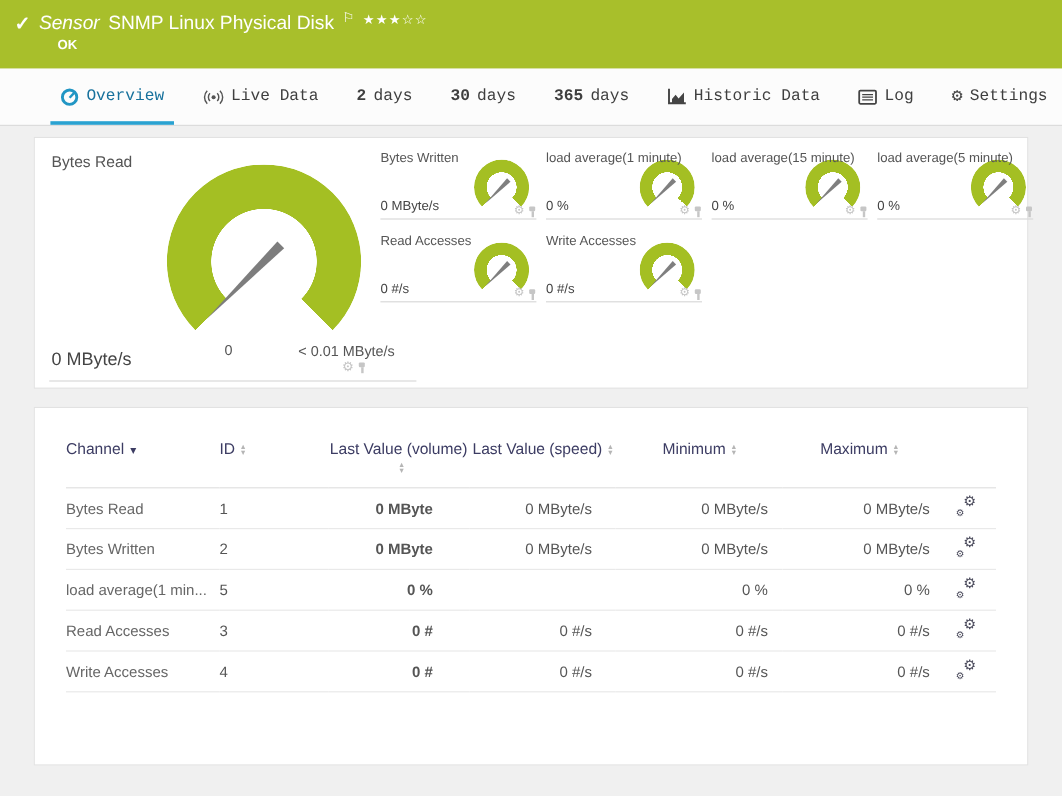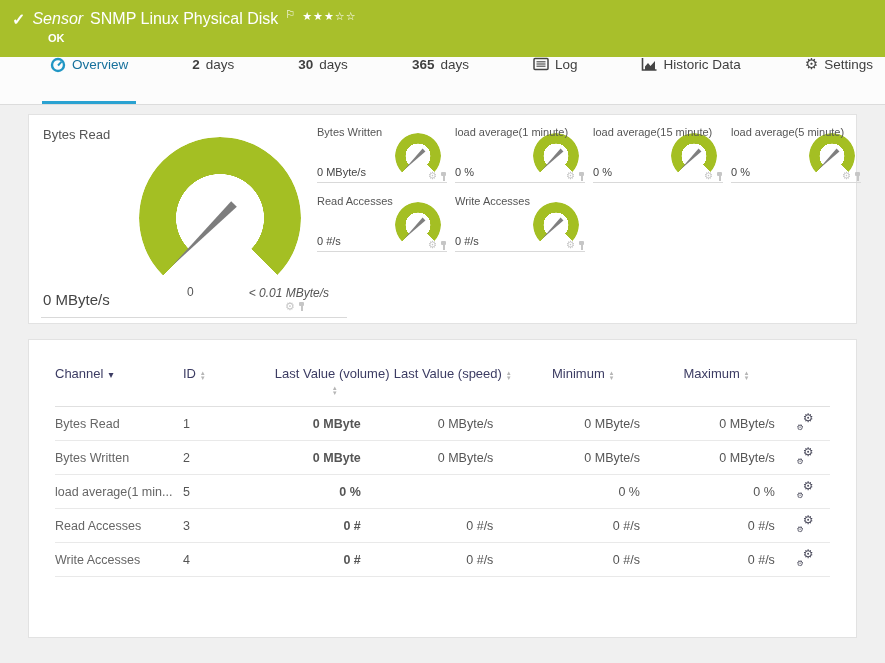--- a/index.html
+++ b/index.html
@@ -18,22 +18,22 @@
   .hdr-kind { font-style:italic; font-size:16px; }
   .hdr-title { font-size:16px; }
   .hdr-flag { font-size:11px; position:relative; top:-6px; }
   .hdr-stars { font-size:11px; letter-spacing:1px; position:relative; top:-4px; }
   .hdr-status { position:absolute; left:48px; top:32px; font-size:11px; font-weight:bold; }
 
   
   .tabbar { height:48px; background:#fcfcfc; border-bottom:1px solid #dcdcdc;
             display:flex; justify-content:space-between; align-items:stretch;
             padding:0 8px 0 46px; }
-  .tab { position:relative; display:flex; gap:6px;
-         font-size:13.5px; color:#3f3f3f; padding:0 4px; cursor:pointer; white-space:nowrap; }
+  .tab { position:relative; display:flex; align-items:center; gap:6px;
+         font-size:13.5px; color:#3f3f3f; padding:0 4px; cursor:pointer; white-space:nowrap;font-family:Liberation Mono, monospace; }
   .tab .num { font-weight:bold; }
   .tab.active { color:#17719c; }
   .tab.active::after { content:""; position:absolute; left:-4px; right:-4px; bottom:0; height:3px; background:#2aa2d1; }
   .tab svg { display:block; }
 
   
   .panel { background:#fff; border:1px solid #e2e2e2; margin:0 28px; }
   .panel1 { margin-top:9px; height:210px; position:relative; }
   .panel2 { margin-top:15px; height:299px; padding:14px 26px 0 26px; }
 
@@ -43,21 +43,21 @@
   .gauge-big { left:110px; top:22px; width:162px; height:162px; }
   .ring { position:absolute; inset:0; border-radius:50%;
     background:conic-gradient(from 225deg, #a4bf23 0 270deg, transparent 270deg 360deg);
     -webkit-mask:radial-gradient(closest-side, transparent 54%, #000 54.5%);
             mask:radial-gradient(closest-side, transparent 54%, #000 54.5%); }
   .needle { position:absolute; width:0; height:0; transform-origin:100% 50%; }
   .needle-big { left:calc(50% - 88px); top:calc(50% - 4px);
     border-right:88px solid #7d7d7d; border-top:4px solid transparent; border-bottom:4px solid transparent;
     transform:translate(14px,-14px) rotate(-45deg); }
   .scale-min { position:absolute; left:158px; top:170px; font-size:12px; color:#555; }
-  .scale-max { position:absolute; left:200px; top:171px; width:100px; text-align:right; font-size:12px; color:#555;font-style:italic; }
+  .scale-max { position:absolute; left:200px; top:171px; width:100px; text-align:right; font-size:12px; color:#555; }
   .main-value { position:absolute; left:14px; top:176px; font-size:15px; color:#444; }
   .main-divider { position:absolute; left:12px; top:202px; width:306px; border-bottom:1px solid #d9d9d9; }
   .mini-icons { display:flex; align-items:flex-end; gap:3px; }
   .main-icons { position:absolute; left:256px; top:186px; }
   .gear-faint { font-size:11px; color:#c6c6c6; line-height:10px; }
   .pin { display:inline-block; width:7px; height:9px; position:relative; }
   .pin::before { content:""; position:absolute; top:0; left:1px; width:5px; height:4px; background:#c6c6c6; border-radius:1px; }
   .pin::after  { content:""; position:absolute; top:4px; left:3px; width:2px; height:5px; background:#c6c6c6; }
 
   
@@ -115,50 +115,62 @@
   <div class="tab active">
     <span>
       <svg width="16" height="16" viewBox="0 0 16 16">
           <circle cx="8" cy="8" r="6" fill="none" stroke="#2196c4" stroke-width="2.4"></circle>
           <line x1="8" y1="8.5" x2="11.6" y2="4.6" stroke="#2196c4" stroke-width="2"></line>
         </svg>
     </span>
     <span>Overview</span>
   </div>
   <div class="tab">
+    <span>
+      <svg width="18" height="14" viewBox="0 0 18 14">
+          <circle cx="9" cy="7" r="1.7" fill="#555"></circle>
+          <path d="M6 3.8 a4.5 4.5 0 0 0 0 6.4" fill="none" stroke="#555" stroke-width="1.2"></path>
+          <path d="M12 3.8 a4.5 4.5 0 0 1 0 6.4" fill="none" stroke="#555" stroke-width="1.2"></path>
+          <path d="M3.7 1.6 a7.6 7.6 0 0 0 0 10.8" fill="none" stroke="#555" stroke-width="1.2"></path>
+          <path d="M14.3 1.6 a7.6 7.6 0 0 1 0 10.8" fill="none" stroke="#555" stroke-width="1.2"></path>
+        </svg>
+    </span>
+    <span>Live Data</span>
+  </div>
+  <div class="tab">
     <span class="num">2</span>
     <span>days</span>
   </div>
   <div class="tab">
     <span class="num">30</span>
     <span>days</span>
   </div>
   <div class="tab">
     <span class="num">365</span>
     <span>days</span>
+  </div>
+  <div class="tab">
+    <span>
+      <svg width="16" height="15" viewBox="0 0 16 15">
+          <path d="M1.5 1 v12 h14" stroke="#444" fill="none" stroke-width="1.6"></path>
+          <path d="M4 13 L4 9.5 7 6 9.5 9 14 4 14 13 z" fill="#444"></path>
+        </svg>
+    </span>
+    <span>Historic Data</span>
   </div>
   <div class="tab">
     <span>
       <svg width="16" height="14" viewBox="0 0 16 14">
           <rect x="1" y="1.5" width="14" height="11" rx="1" fill="none" stroke="#444" stroke-width="1.5"></rect>
           <line x1="3.5" y1="4.8" x2="12.5" y2="4.8" stroke="#444" stroke-width="1.1"></line>
           <line x1="3.5" y1="7" x2="12.5" y2="7" stroke="#444" stroke-width="1.1"></line>
           <line x1="3.5" y1="9.2" x2="12.5" y2="9.2" stroke="#444" stroke-width="1.1"></line>
         </svg>
     </span>
     <span>Log</span>
-  </div>
-  <div class="tab">
-    <span>
-      <svg width="16" height="15" viewBox="0 0 16 15">
-          <path d="M1.5 1 v12 h14" stroke="#444" fill="none" stroke-width="1.6"></path>
-          <path d="M4 13 L4 9.5 7 6 9.5 9 14 4 14 13 z" fill="#444"></path>
-        </svg>
-    </span>
-    <span>Historic Data</span>
   </div>
   <div class="tab">
     <span style="font-size:15px; color:#444; line-height:14px;">⚙</span>
     <span>Settings</span>
   </div>
 </div>
 
 <div class="panel panel1">
   <div class="main-label">Bytes Read</div>
 

